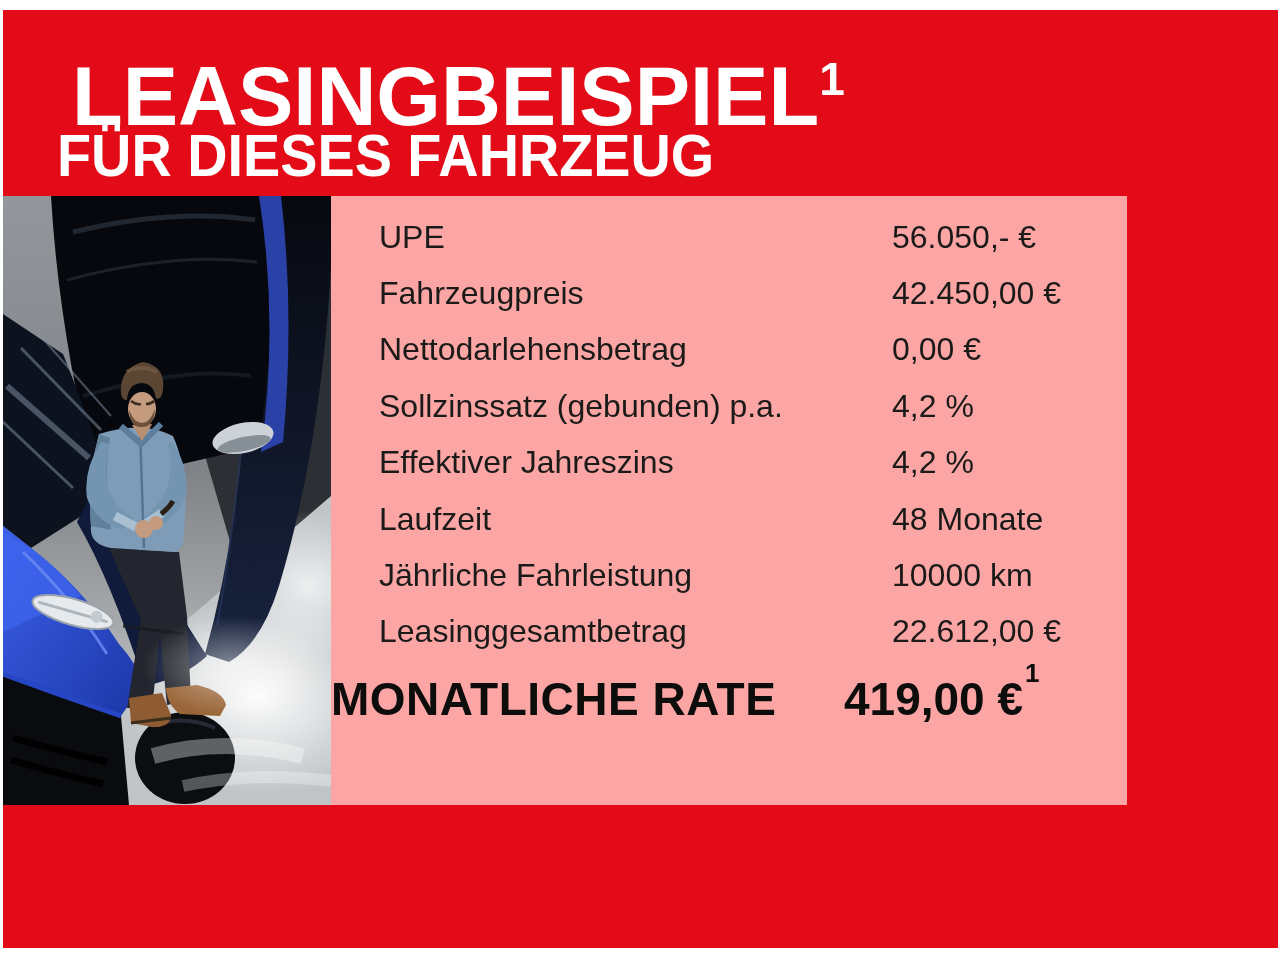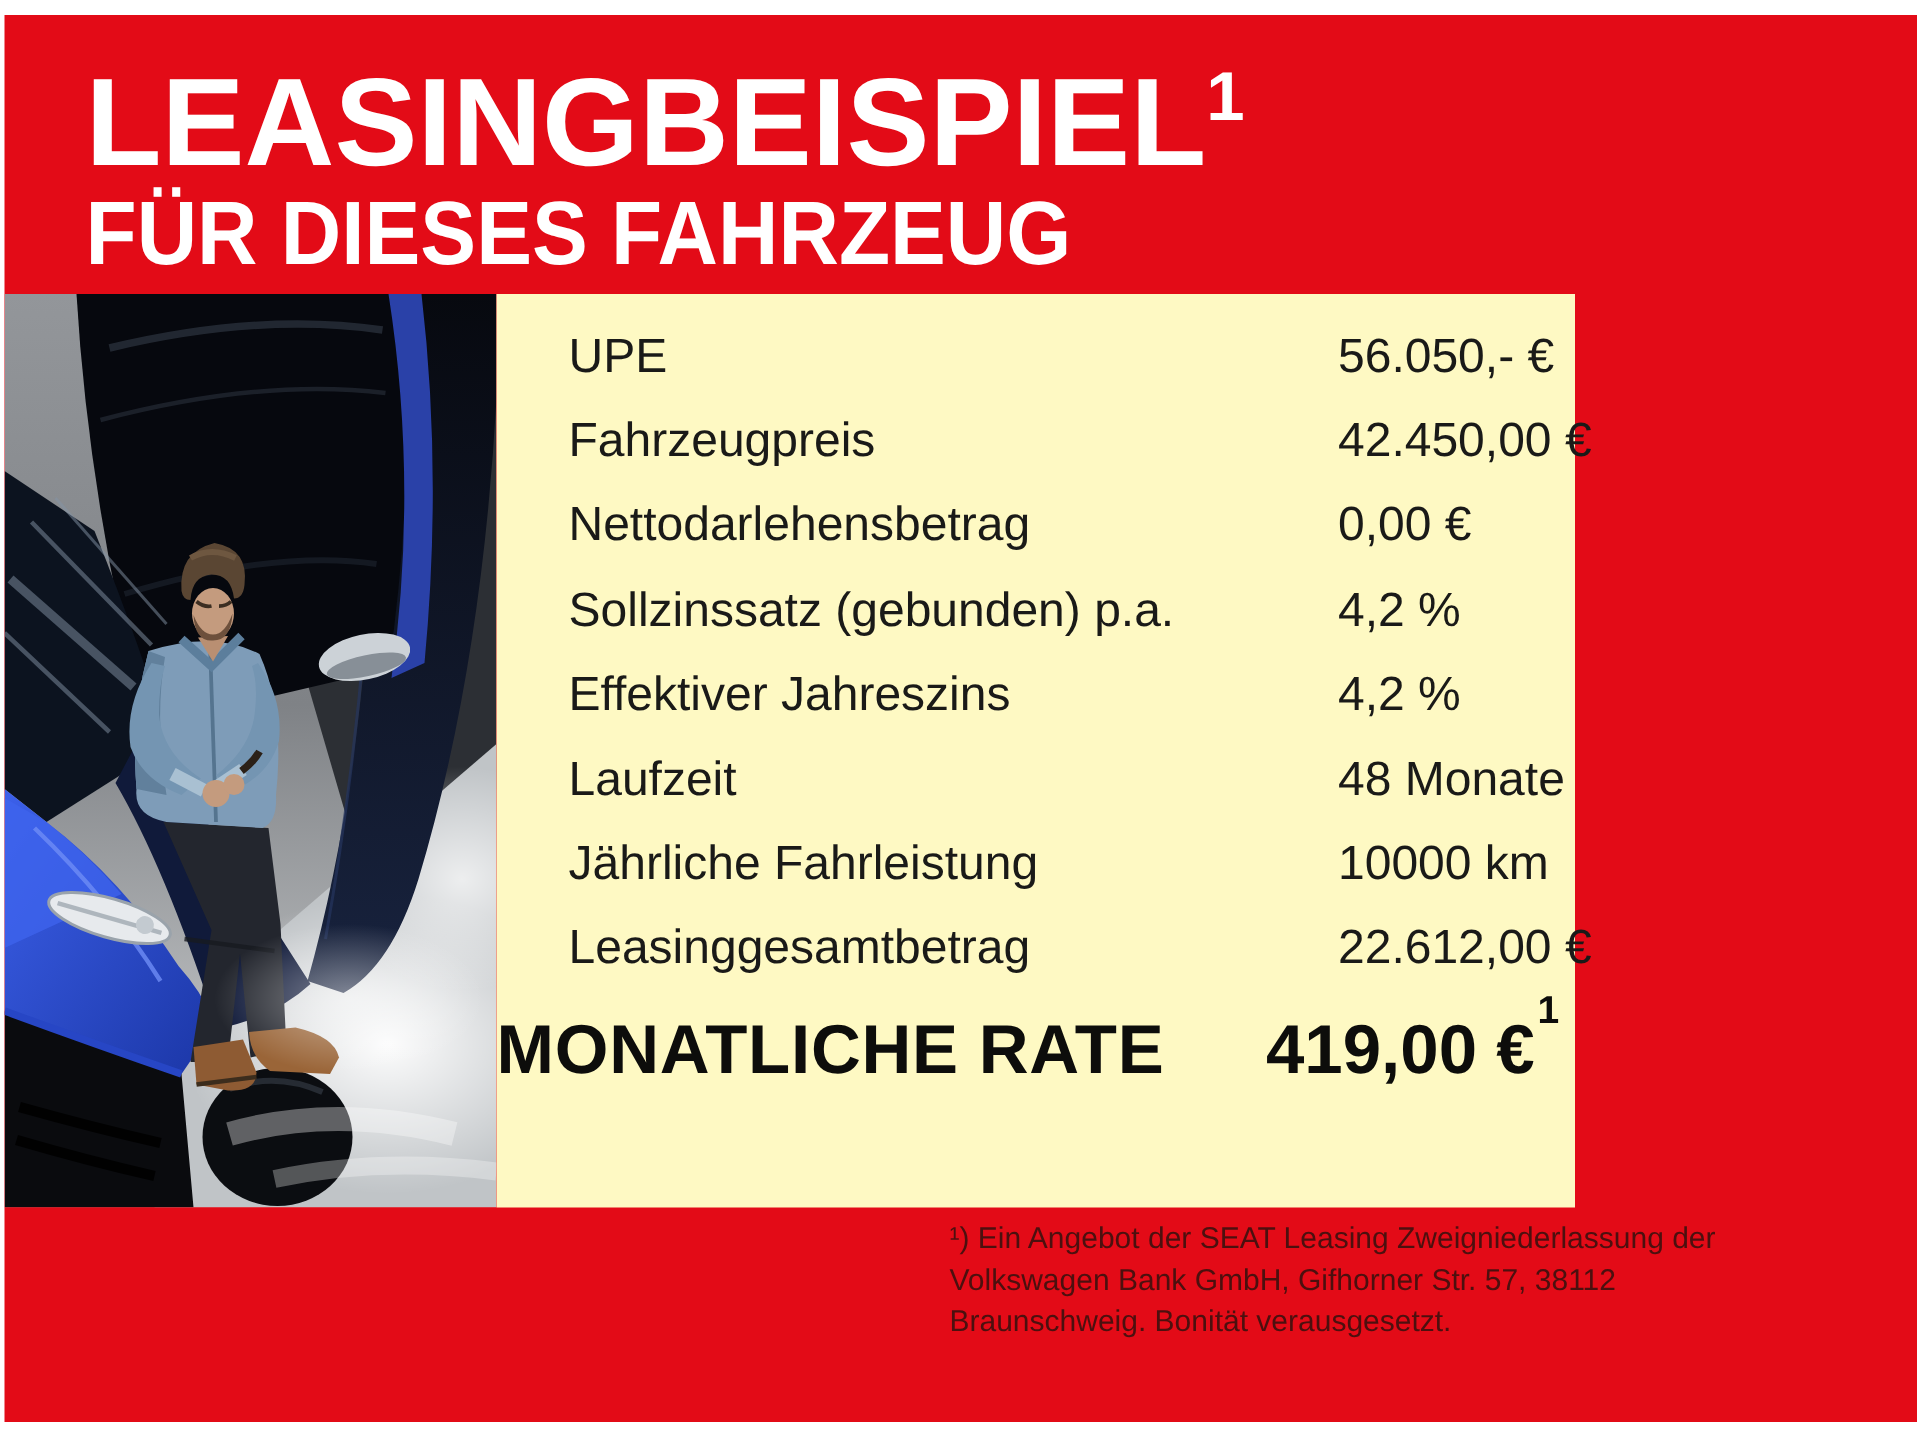--- a/index.html
+++ b/index.html
@@ -7,36 +7,36 @@
     width:1280px; height:960px; position:relative; overflow:hidden;
     background:#ffffff;
     font-family:"Liberation Sans","DejaVu Sans",sans-serif;
   }
   .red-canvas {
     position:absolute; left:3px; top:10px; width:1275px; height:938px;
     background:#e30b17;
   }
   
   .title {
-    position:absolute; left:54px; top:30px; margin:0;
+    position:absolute; left:54px; top:30px; margin:15px;
     font-size:83px; font-weight:700; color:#ffffff; line-height:1;
     white-space:nowrap;
   }
   .title sup { font-size:46px; position:relative; top:-30px; vertical-align:baseline; }
   .subtitle {
     position:absolute; left:54px; top:116px; margin:0;
     font-size:60px; font-weight:700; color:#ffffff; line-height:1;
     white-space:nowrap; transform:scaleX(.93); transform-origin:left center;
   }
   
   .photo { position:absolute; left:0; top:186px; width:328px; height:609px; overflow:hidden; }
   
   .panel {
-    position:absolute; left:328px; top:186px; width:719px; height:609px;
-    background:#fef9c3; box-sizing:border-box; padding-top:13px;
+    position:absolute; left:328px; top:186px; width:796px; height:609px;
+    background:#fca5a5; box-sizing:border-box; padding-top:13px;
   }
   .trow {
     display:flex; align-items:center; height:56.4px; padding-left:48px;
     font-size:32px; color:#1a1a18; white-space:nowrap;
   }
   .tlabel { flex:0 0 498px; }
   .tvalue { flex:none;margin-left:15px; }
   .rate {
     display:flex; align-items:center; height:62px; margin-top:8px; 
     font-size:46px; font-weight:700; color:#0d0d0b; white-space:nowrap;
@@ -194,19 +194,14 @@
       <span class="tlabel">Leasinggesamtbetrag</span>
       <span class="tvalue">22.612,00 €</span>
     </div>
 
     <div class="rate">
       <span class="tlabel">MONATLICHE RATE</span>
       <span class="tvalue"><span>419,00 €</span><sup>1</sup></span>
     </div>
   </div>
 
-  <div class="footnote">
-    <div>¹) Ein Angebot der SEAT Leasing Zweigniederlassung der</div>
-    <div>Volkswagen Bank GmbH, Gifhorner Str. 57, 38112</div>
-    <div>Braunschweig. Bonität verausgesetzt.</div>
-  </div>
 
 </div>
 
 </body></html>

